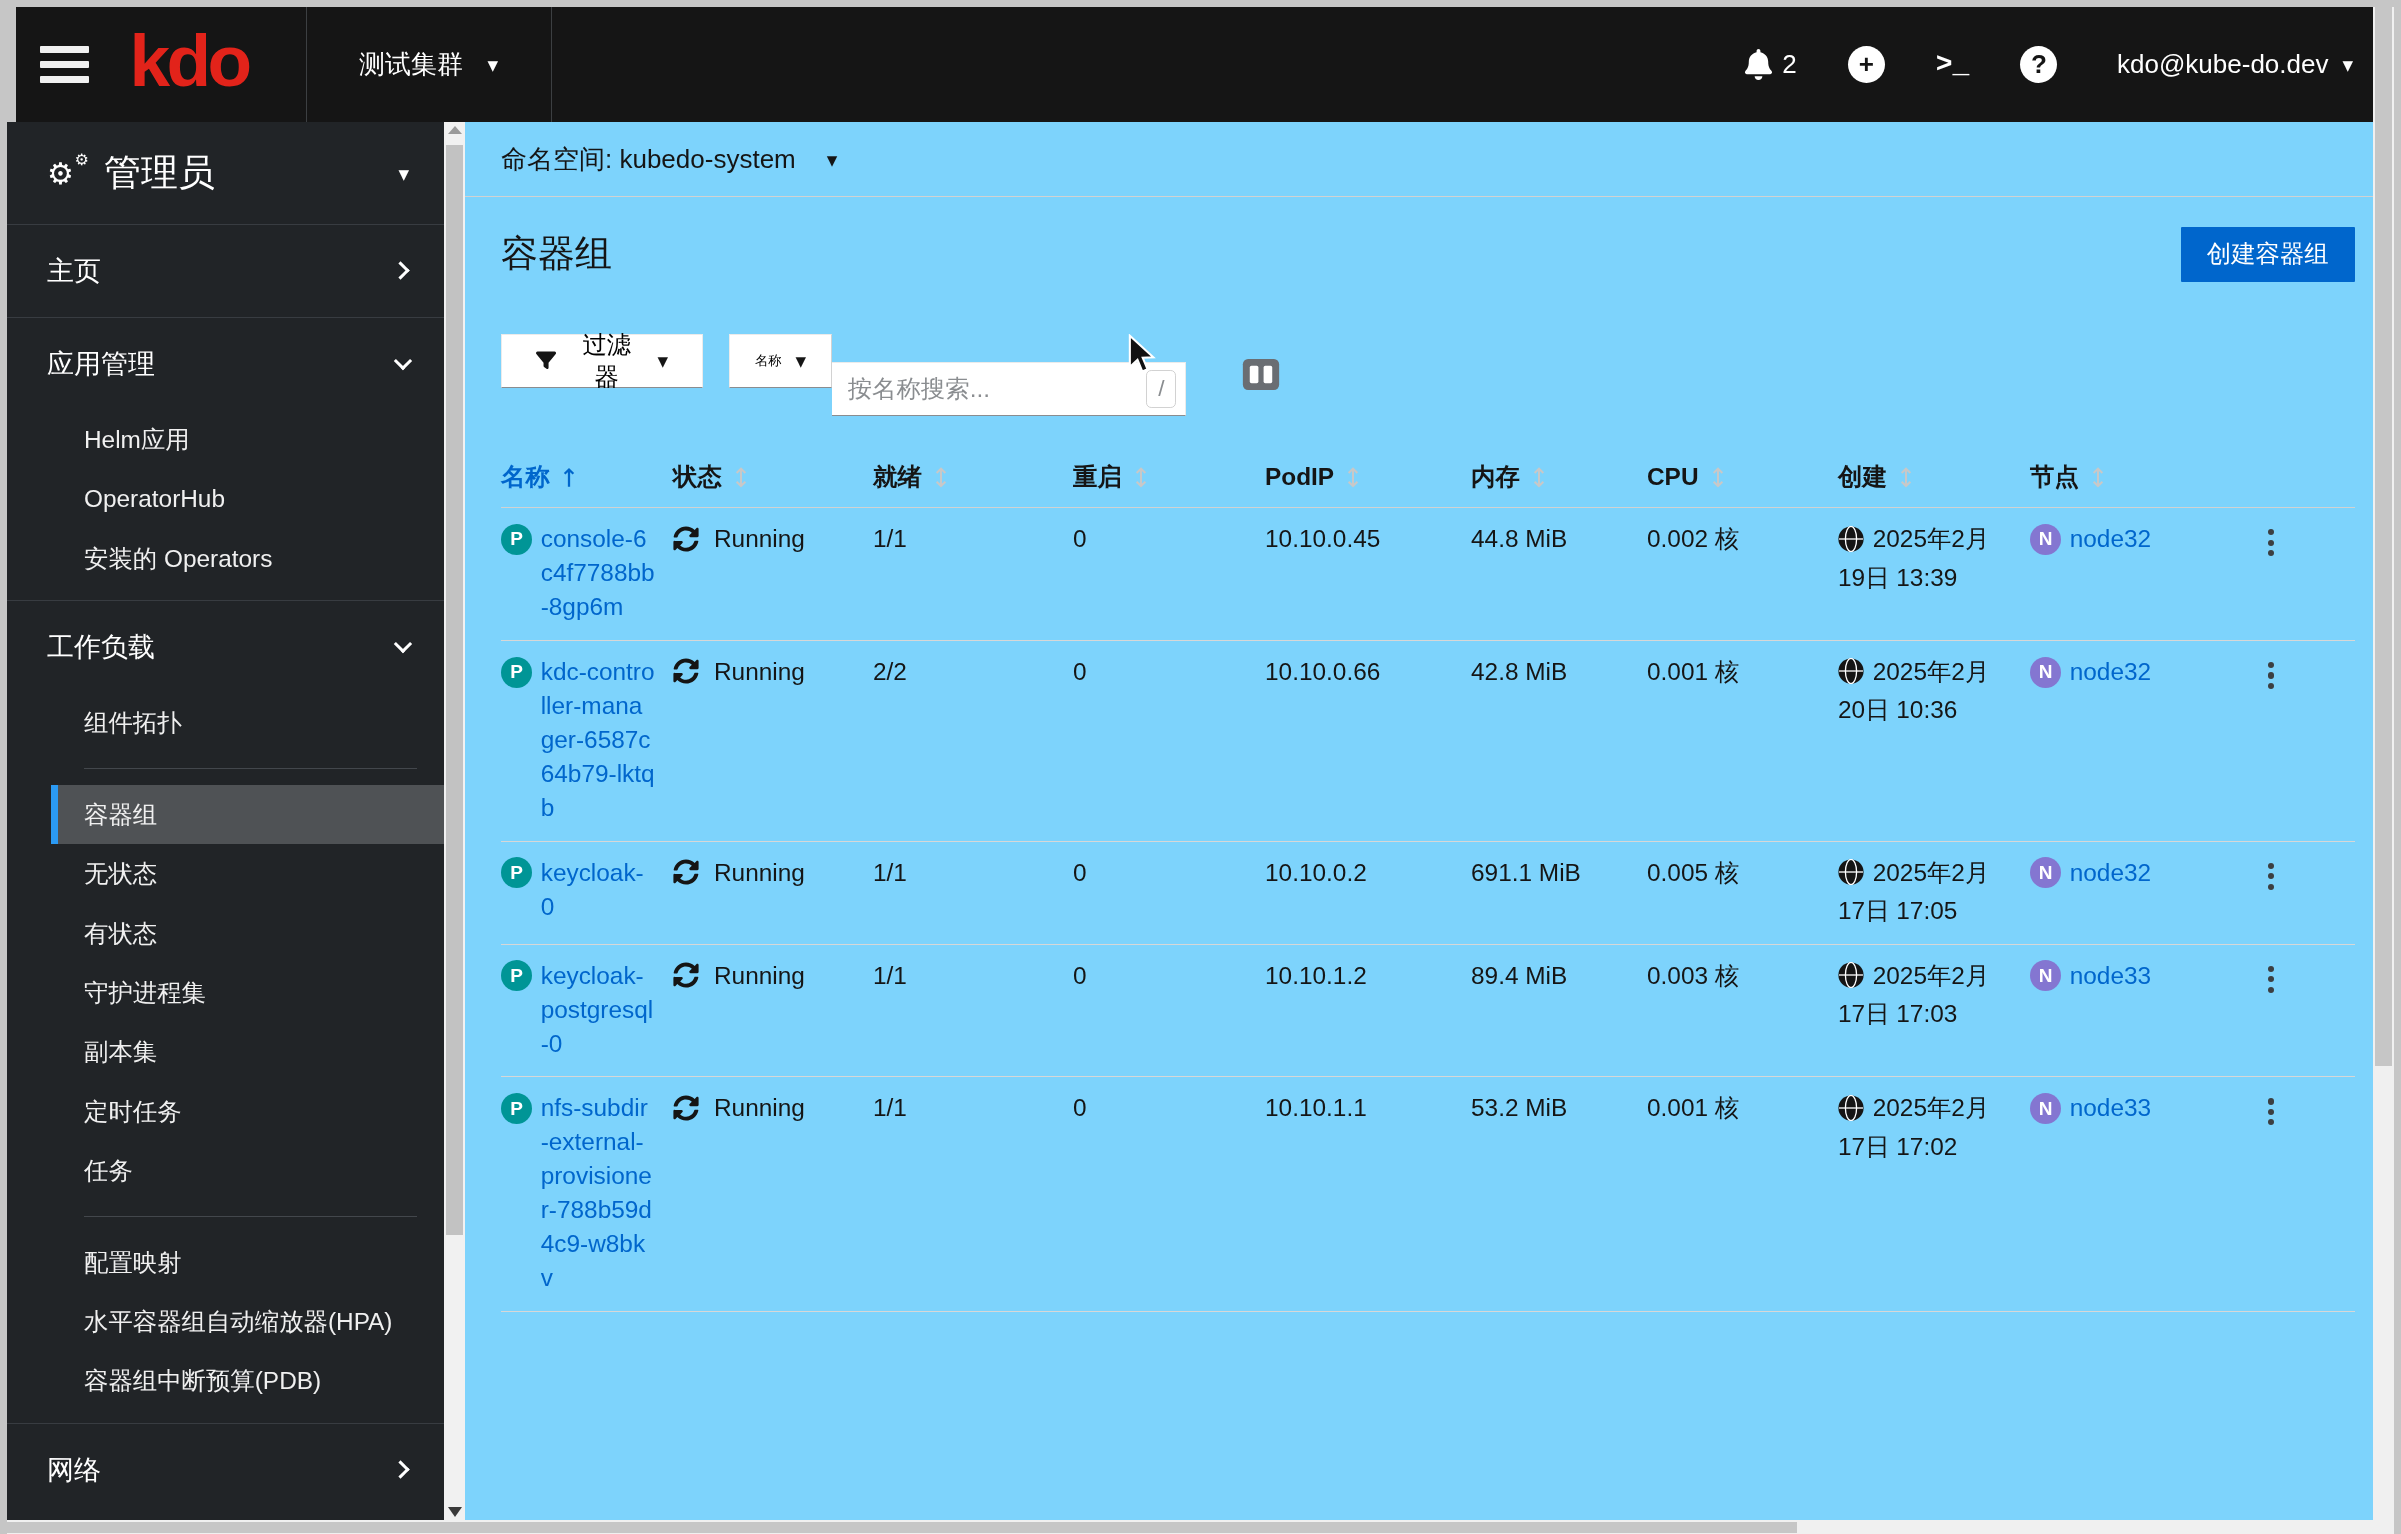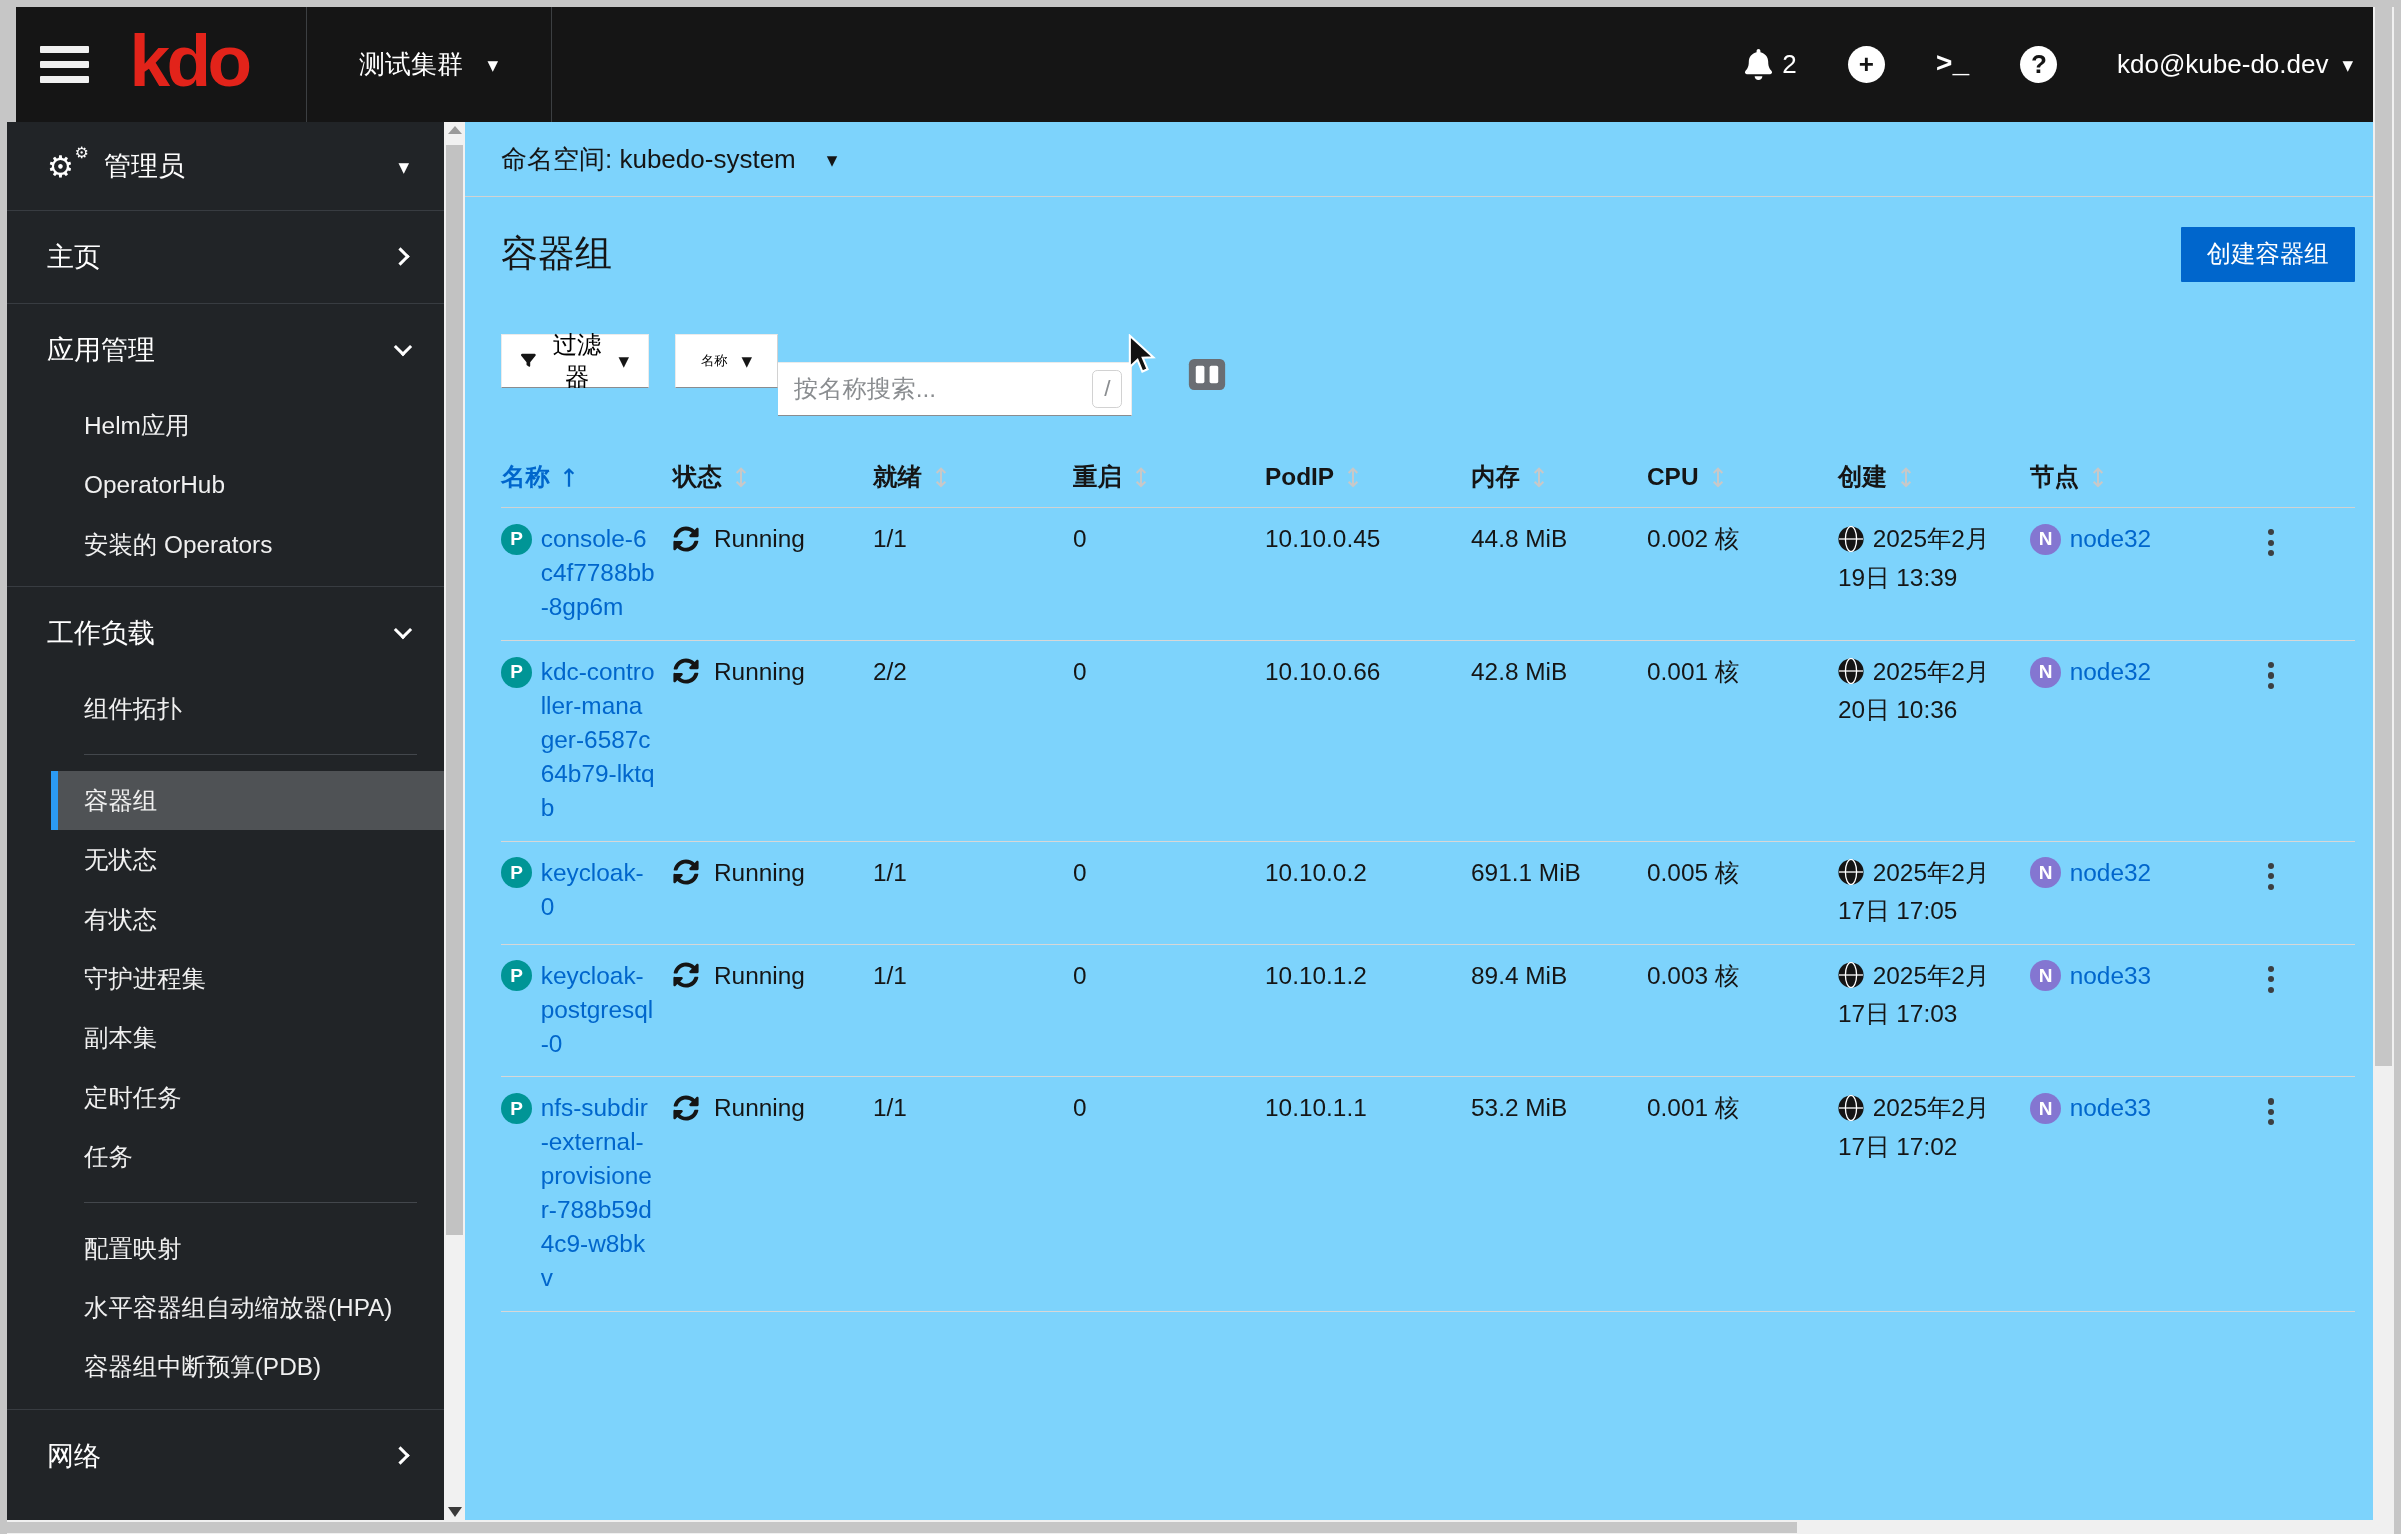--- a/index.html
+++ b/index.html
@@ -33,21 +33,21 @@
     display:flex; align-items:center; justify-content:center; font-size:26px; font-weight:700; }
   .terminal-glyph { color:#fff; font-size:28px; font-weight:700; font-family:"Liberation Mono","DejaVu Sans Mono",monospace; }
   .user-btn { background:none; border:none; color:#fff; font-size:26px; display:flex;
     align-items:center; gap:14px; cursor:pointer; margin-left:8.7px; }
   
   .sidebar { position:absolute; left:7px; top:122px; width:437px; bottom:15px;
     background:#212427; overflow:hidden; }
   .persp { display:flex; align-items:center; gap:19px; padding:26px 35px 26px 40px; color:#fff; }
   .persp .gears { position:relative; width:38px; height:35px; color:#fff; font-size:30px; }
   .persp .gears .g2 { position:absolute; right:-3.5px; top:-5.2px; font-size:15.7px; }
-  .persp .plabel { font-size:27px; flex:1; }
+  .persp .plabel { font-size:37px; flex:1; }
   .navdiv { height:0.9px; background:#383c41; }
   .navgroup { display:flex; align-items:center; padding:28px 37px 28px 40px; cursor:pointer; }
   .navgroup .glabel { color:#fff; font-size:27px; flex:1; }
   .chev { width:13px; height:13px; border-right:3.5px solid #fff; border-bottom:3.5px solid #fff; display:inline-block; }
   .chev.right { transform:rotate(-45deg); }
   .chev.down  { transform:rotate(45deg) translateY(-3.5px); }
   .sublist { padding-bottom:12.2px; }
   .subitem { margin-left:44px; padding:12.2px 0 12.2px 33px; color:#f0f0f0; font-size:24.4px;
     line-height:35px; cursor:pointer; }
   .subitem.active { background:#4f5255; border-left:7px solid #2b9af3; padding-left:26px; }
@@ -66,21 +66,21 @@
   .ns-label { font-size:26px; color:#151515; }
   .content { padding:0 18.3px 0 36px; }
   .title-row { display:flex; align-items:center; margin-top:30px; }
   .page-title { font-size:37px; font-weight:500; color:#151515; }
   .create-btn { margin-left:auto; background:#0066cc; color:#fff; border:none; border-radius:1px;
     font-size:24.4px; padding:11.3px 26px; cursor:pointer; }
   
   .toolbar { margin-top:52px; display:flex; align-items:stretch; }
   .pfbox { background:#fff; border:0.9px solid #ebebeb; border-bottom:0.9px solid #8a8d90; height:54px;
     display:flex; align-items:center; }
-  .filter-btn { gap:15.7px; padding:0 19px; width:148px; cursor:pointer; }
+  .filter-btn { gap:15.7px; padding:0 34px; width:202px; cursor:pointer; }
   .filter-btn .flabel { font-size:24.4px; }
   .attr-select { width:103px; margin-left:26px; justify-content:center; gap:14px; cursor:pointer; border-right:0.9px solid #d2d2d2; }
   .search-wrap { width:354px; position:relative; border-left:none;margin-top:28px; }
   .search-input { border:none; outline:none; width:100%; height:100%; font-size:24.4px; padding:0 52px 0 15.7px;
     font-family:inherit; color:#151515; }
   .search-input::placeholder { color:#8a8d90; }
   .slash-hint { position:absolute; right:8.7px; top:7.8px; width:30px; height:38px; border:0.9px solid #d2d2d2;
     border-radius:5.2px; color:#8a8d90; font-size:22.6px; display:flex; align-items:center; justify-content:center; }
   .cols-btn { background:none; border:none; margin-left:56px; align-self:center; cursor:pointer; display:flex; }
   

